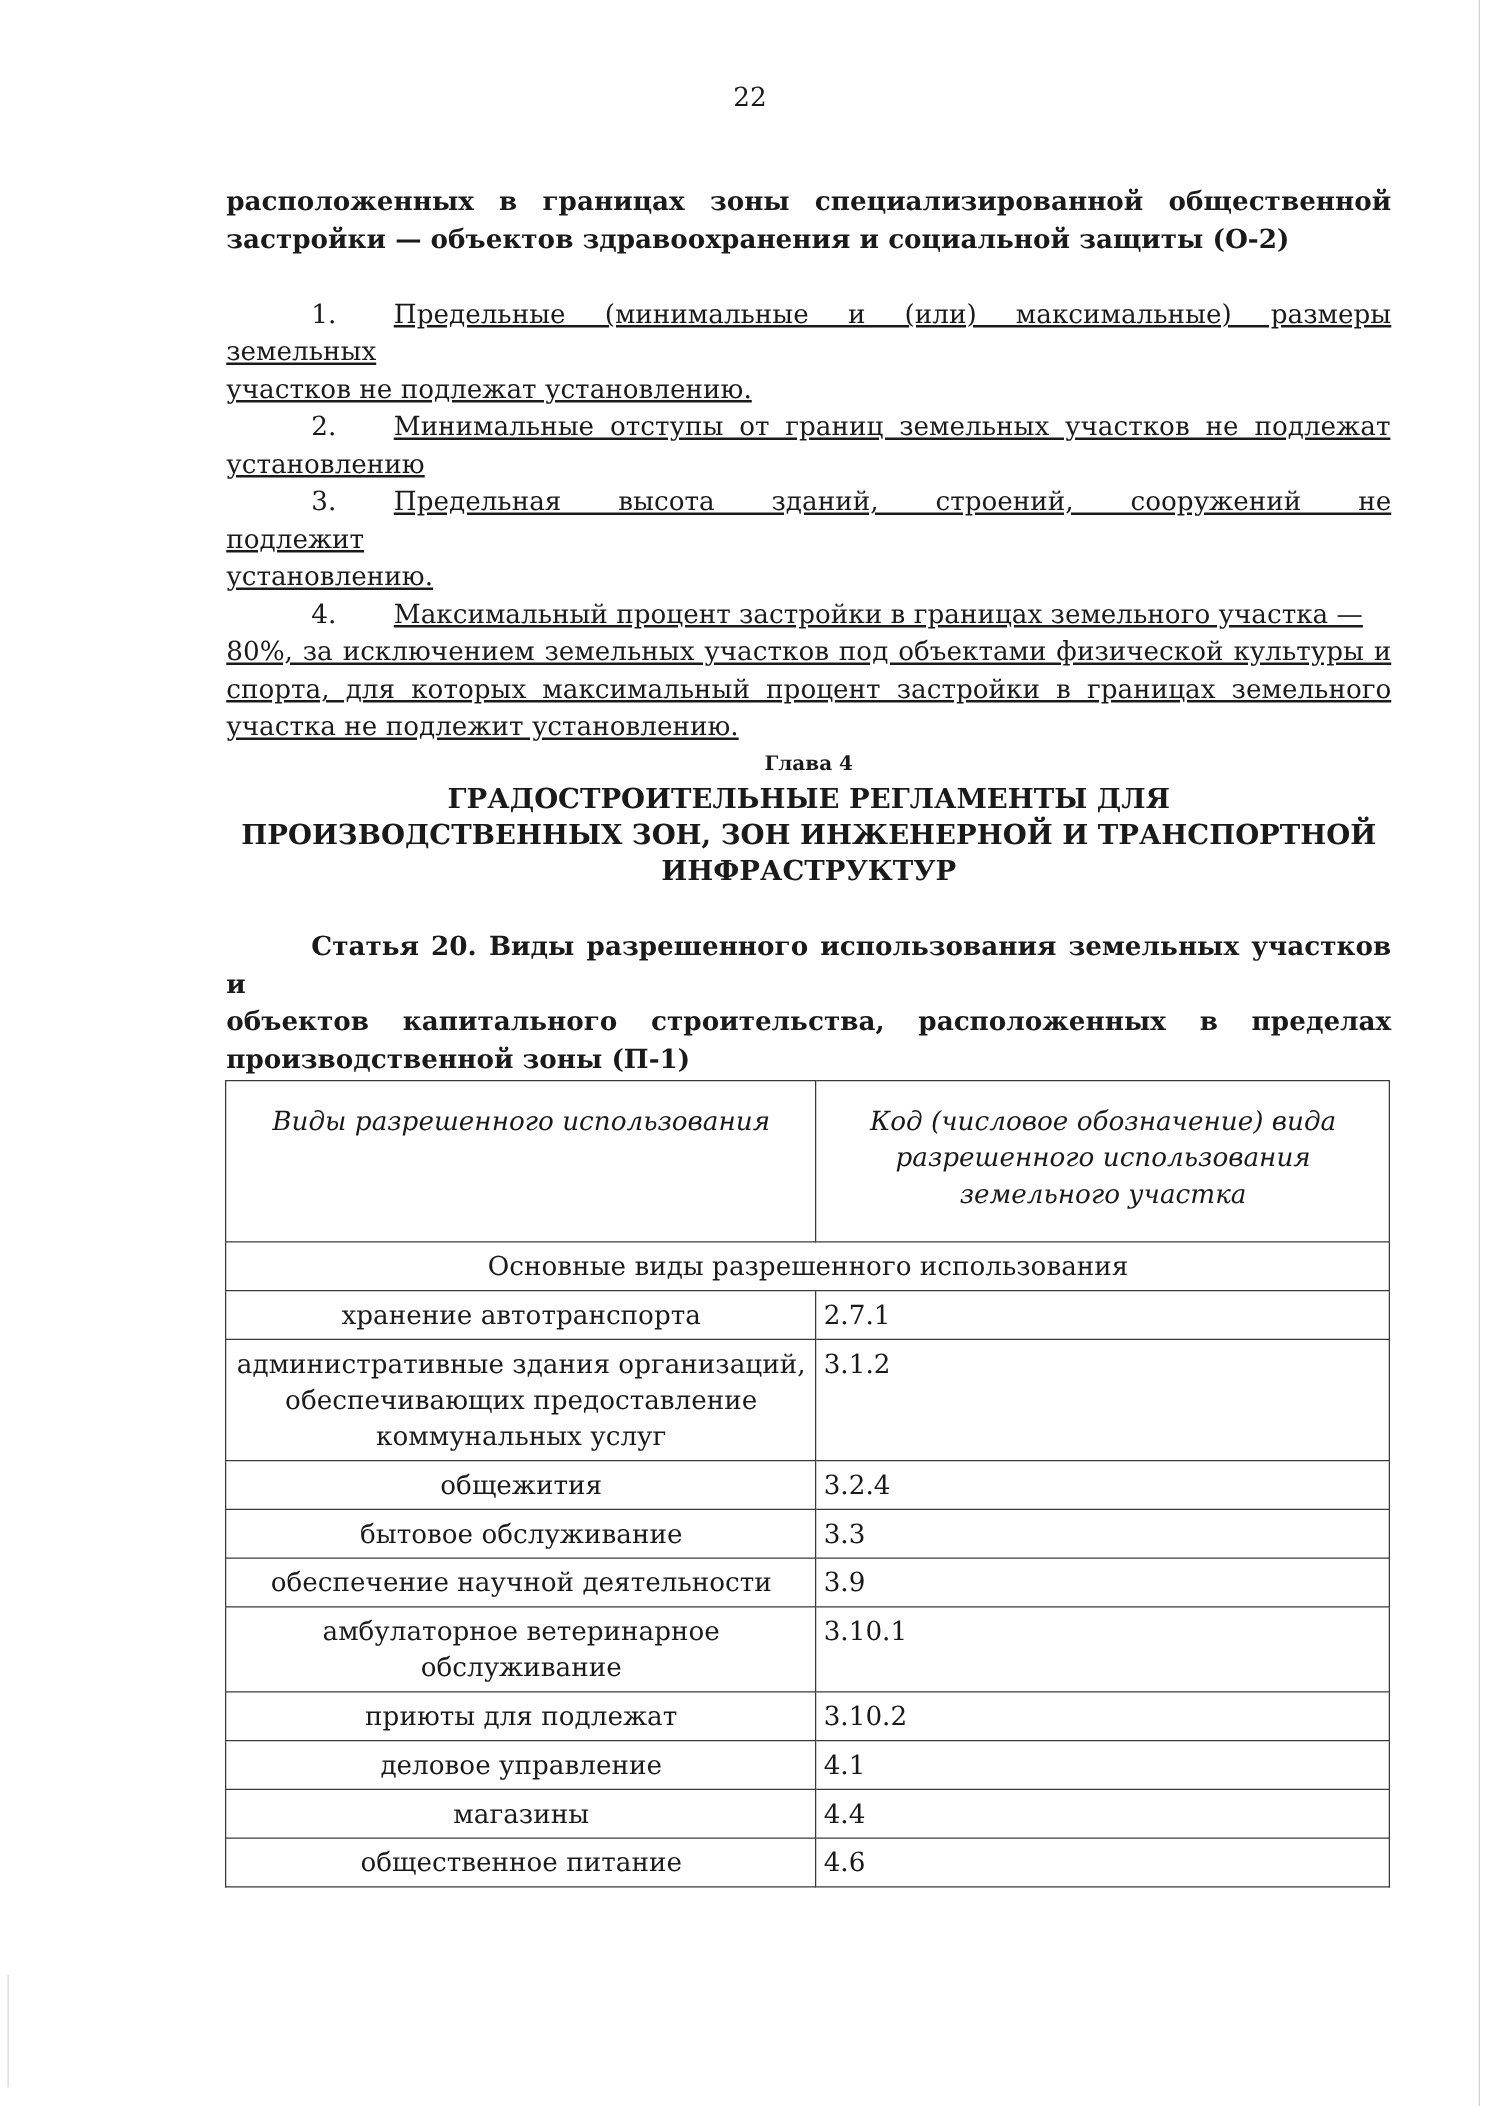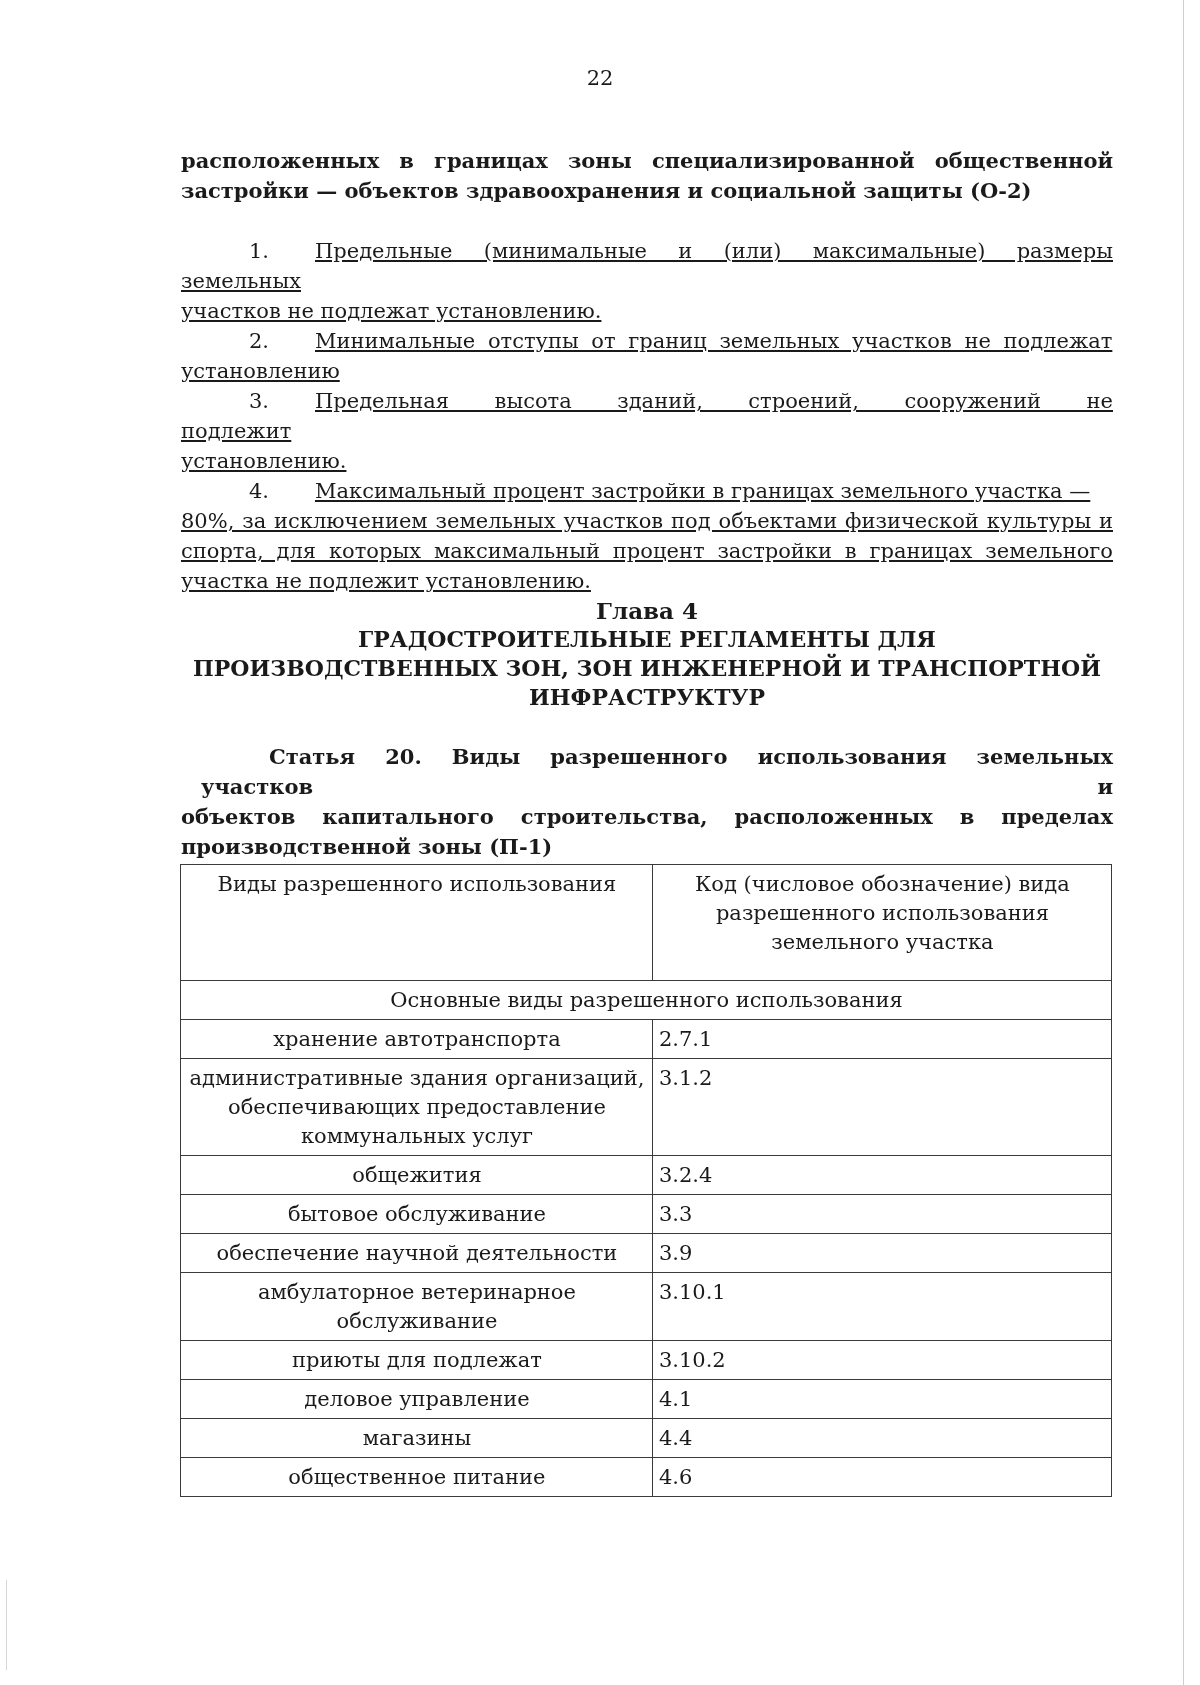--- a/index.html
+++ b/index.html
@@ -17,32 +17,32 @@
   .bold-heading { top: 146px; font-weight: bold; text-align: justify; text-align-last: left; }
   .bold-heading .justify-line { display: block; text-align: justify; text-align-last: justify; }
 
   .numbered { top: 236px; text-align: justify; text-decoration: underline; }
   .numbered p { margin: 0; }
   .numbered .item { text-indent: 68px; }
   .numbered .num { display: inline-block; width: 66px; text-indent: 0; }
 
   .chapter { position: absolute; top: 596px; left: 181px; width: 932px; text-align: center;
              font-weight: bold; font-size: 22px; line-height: 29px; }
-  .chapter .chap-num { font-size: 23px; }
+  .chapter .chap-num { font-size: 16px; }
 
   .article { top: 742px; font-weight: bold; text-align: justify; }
-  .article .first-line { text-indent: 68px; display: block; text-align: justify; text-align-last: justify; margin-left: 20px; }
+  .article .first-line { text-indent: 68px; display: block; text-align: justify; text-align-last: justify; }
   .article .justify-line { display: block; text-align: justify; text-align-last: justify; }
 
   table.uses { position: absolute; left: 180px; top: 864px; width: 932px; border-collapse: collapse;
                font-size: 21px; line-height: 29px; }
   table.uses td { border: 1.5px solid #3a3a3a; vertical-align: top; padding: 5px 5px 4px 6px; text-align: center; }
   table.uses td.code { text-align: left; width: 454px; }
   table.uses td.name { width: 466px; }
-  table.uses .head td { text-align: center; padding-top: 5px; padding-bottom: 2px; }
+  table.uses .head td { text-align: center; padding-top: 18px; padding-bottom: 2px; font-style: italic; }
   table.uses .head td.name { height: 108px; }
   table.uses .section td { }
 </style>
 </head>
 <body>
 
 <div class="page">
   <div class="scanline"></div>
   <div class="scanline-left"></div>
 

